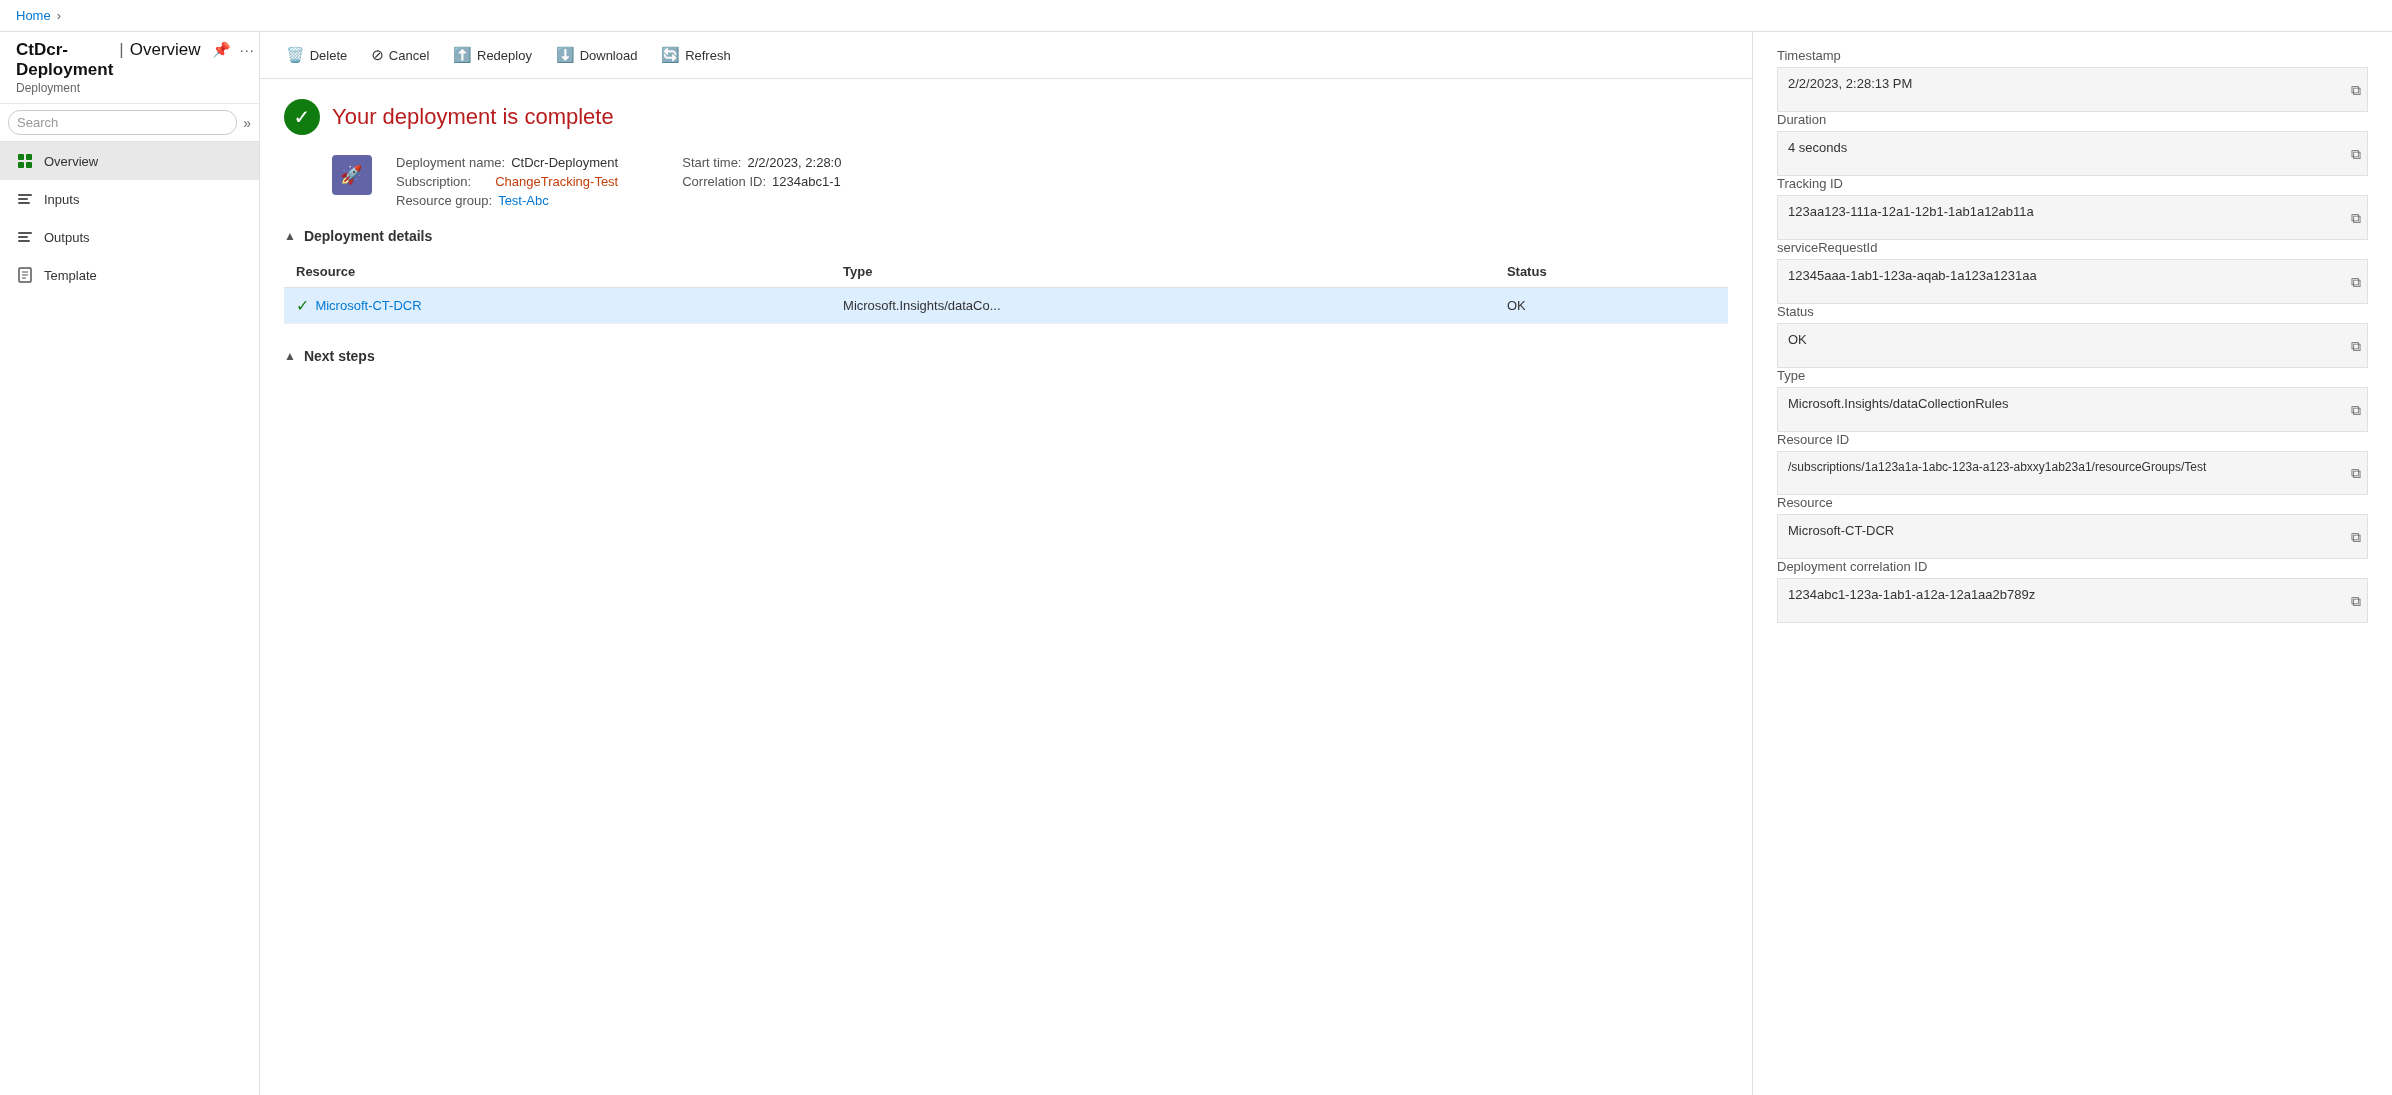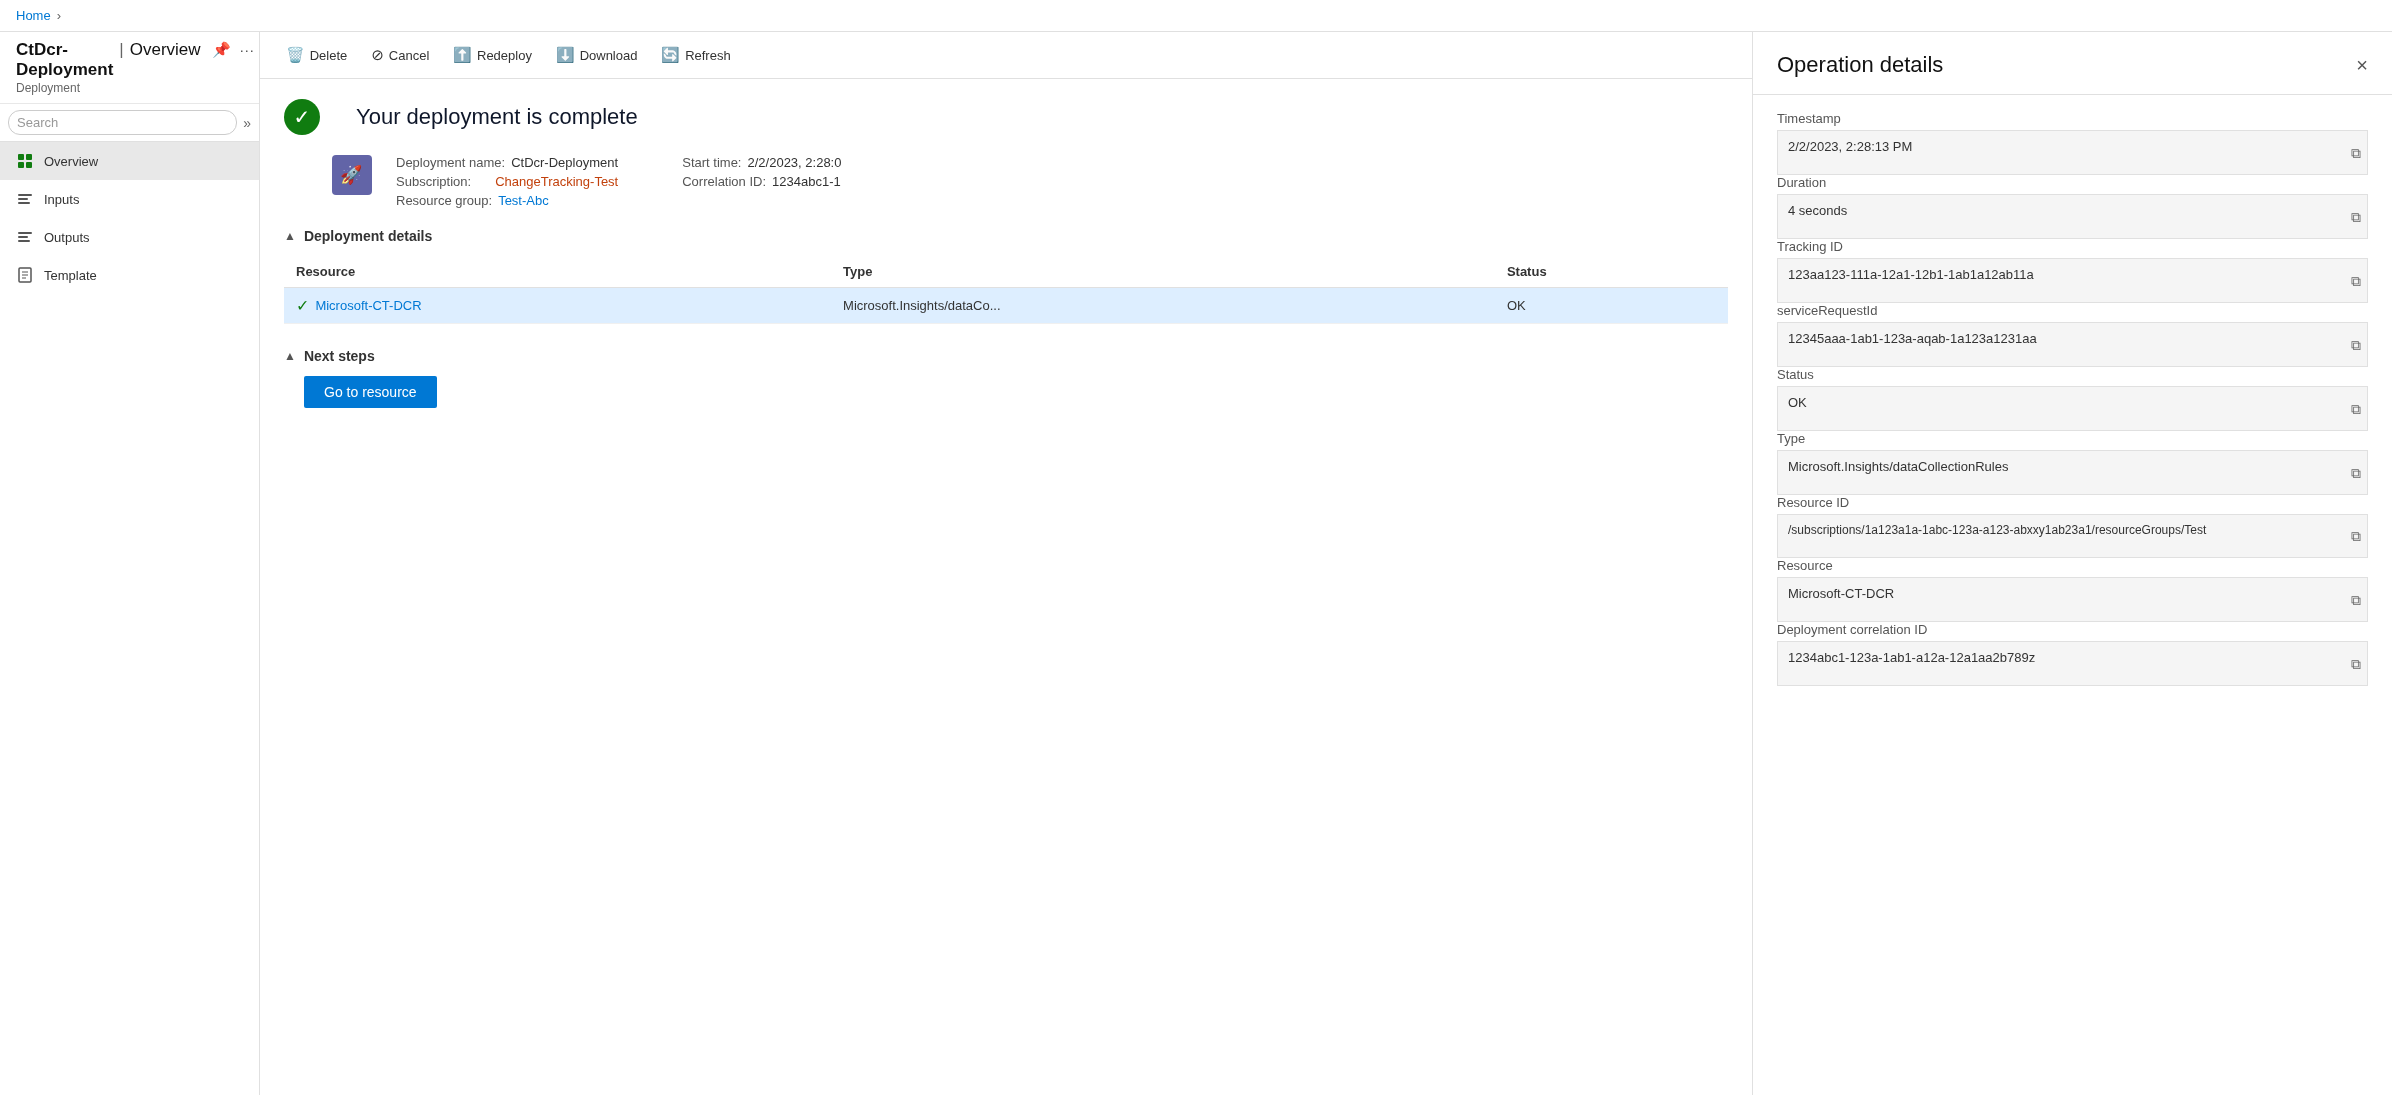--- a/index.html
+++ b/index.html
@@ -32,21 +32,21 @@
 
     
     .toolbar { padding: 8px 16px; border-bottom: 1px solid #e0e0e0; display: flex; align-items: center; gap: 4px; background: #fff; }
     .toolbar-btn { display: flex; align-items: center; gap: 5px; padding: 6px 10px; background: none; border: none; cursor: pointer; font-size: 13px; color: #333; border-radius: 2px; }
     .toolbar-btn .icon { font-size: 15px; }
 
     
     .main-content { flex: 1; overflow-y: auto; padding: 20px 24px; background: #fff; }
     .deployment-header { display: flex; align-items: center; gap: 12px; margin-bottom: 20px; }
     .success-icon { width: 36px; height: 36px; background: #107c10; border-radius: 50%; display: flex; align-items: center; justify-content: center; color: white; font-size: 20px; flex-shrink: 0; }
-    .deployment-title { font-size: 22px; font-weight: 400; color: #0f172a; margin-left: 24px; }
+    .deployment-title { font-size: 22px; font-weight: 400; color: #b91c1c; }
     .meta-label { color: #555; font-weight: 400; }
     .meta-value { color: #333; }
 
     .section-header { display: flex; align-items: center; gap: 8px; margin-bottom: 12px; font-size: 14px; font-weight: 600; color: #333; cursor: pointer; }
     .chevron { font-size: 12px; color: #555; }
 
     
     .deployment-table { width: 100%; border-collapse: collapse; margin-bottom: 24px; }
     .deployment-table th { text-align: left; padding: 8px 12px; font-weight: 600; font-size: 13px; color: #333; border-bottom: 1px solid #e0e0e0; }
     .deployment-table td { padding: 8px 12px; font-size: 13px; color: #333; border-bottom: 1px solid #f0f0f0; }
@@ -244,33 +244,26 @@
             <td class="status-ok">OK</td>
           </tr>
         </tbody>
       </table>
 
       <div class="next-steps">
         <div class="section-header">
           <span class="chevron">▲</span>
           <span>Next steps</span>
         </div>
-        <div style="padding-left:20px;margin-top:12px;">
-          <button class="go-to-resource-btn">Go to resource</button>
-        </div>
       </div>
 
     </div>
   </div>
 
   <div class="operation-panel">
-    <div class="op-panel-header">
-      <h2 class="op-panel-title">Operation details</h2>
-      <button class="op-panel-close">×</button>
-    </div>
     <div class="op-panel-body">
 
       <div class="op-field">
         <div class="op-field-label">Timestamp</div>
         <div class="op-field-value">
           <span>2/2/2023, 2:28:13 PM</span>
           <button class="copy-btn" title="Copy">⧉</button>
         </div>
       </div>
 

